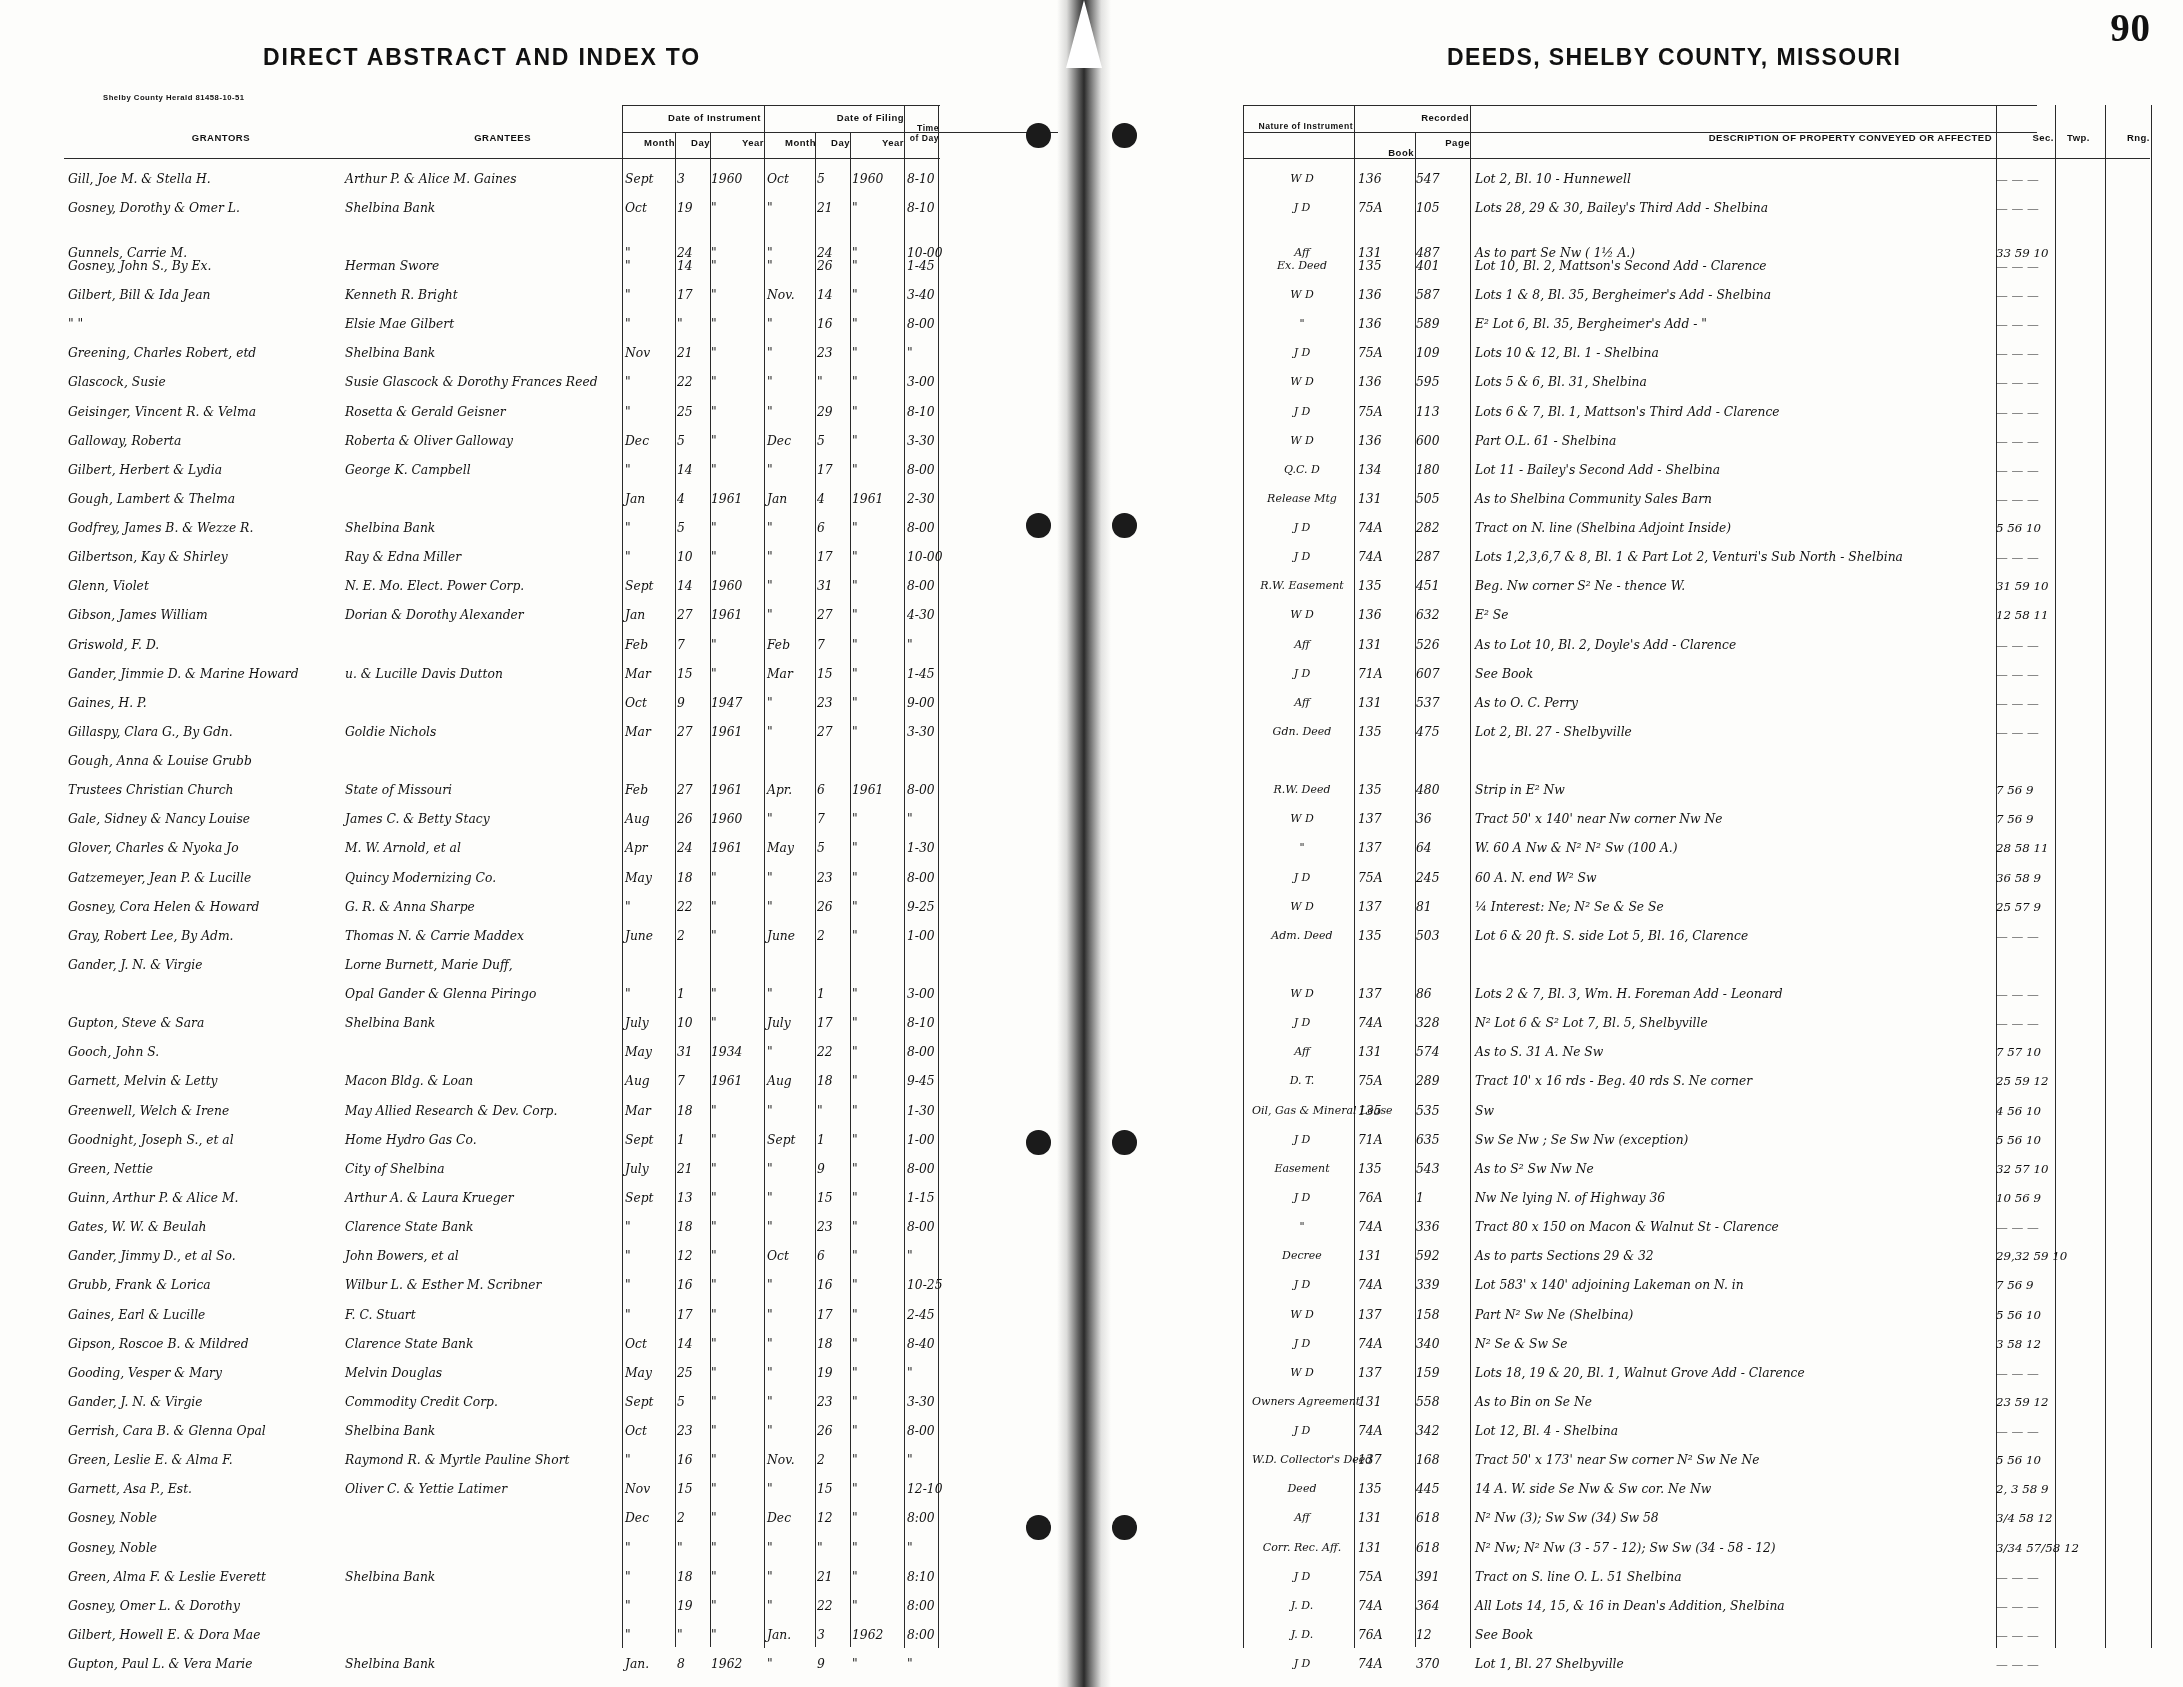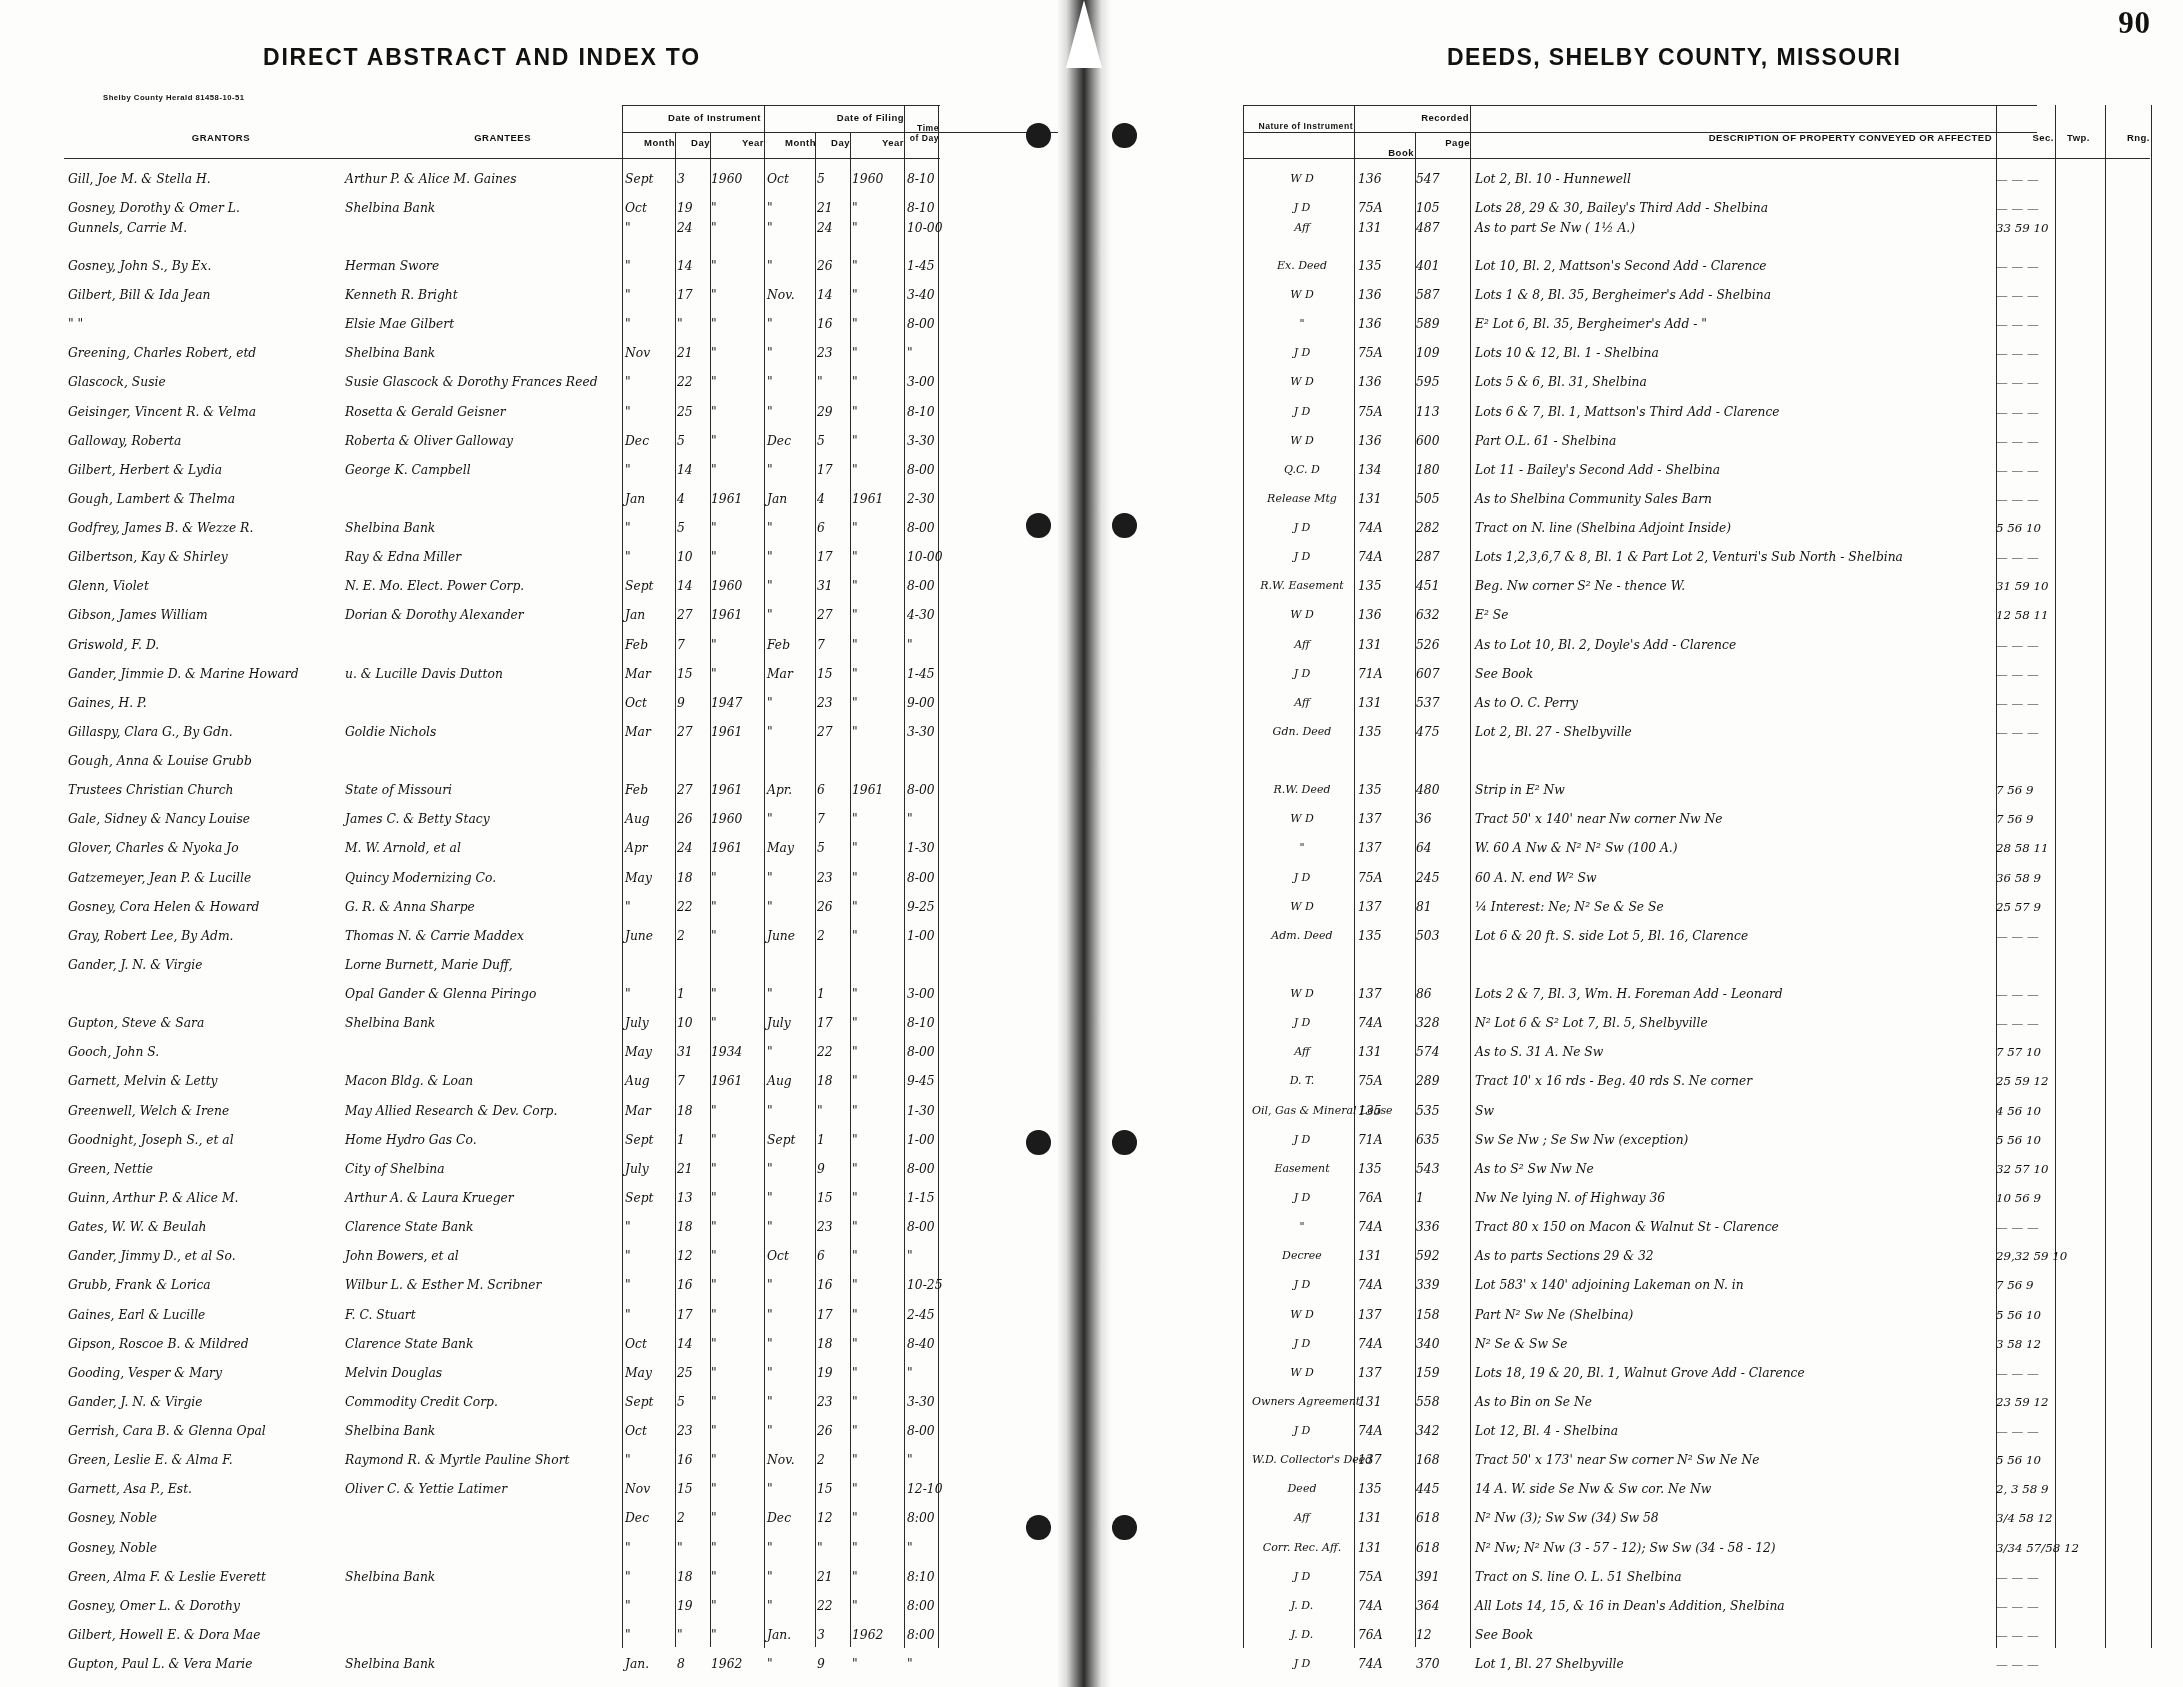--- a/index.html
+++ b/index.html
@@ -10,21 +10,21 @@
     position:relative;
     overflow:hidden;
   }
   .page{
     position:absolute;inset:0;
     background:#fdfdfb;
   }
   
   .page-number{
     position:absolute;top:4.5px;right:32px;
-    font-size:31px;font-weight:700;letter-spacing:0.9px;
+    font-size:39px;font-weight:700;letter-spacing:0.9px;
     font-family:"Liberation Serif", serif;
   }
   
   .hdr-left{
     position:absolute;top:44px;left:263px;
     font-size:23px;font-weight:700;letter-spacing:1.8px;
   }
   .hdr-right{
     position:absolute;top:44px;left:1447px;
     font-size:23px;font-weight:700;letter-spacing:1.4px;
@@ -177,21 +177,21 @@
         <span class="hw c-m2">"</span>
         <span class="hw c-d2">21</span>
         <span class="hw c-y2">"</span>
         <span class="hw c-time">8-10</span>
         <span class="hw c-nature">J D</span>
         <span class="hw c-book">75A</span>
         <span class="hw c-page">105</span>
         <span class="hw c-desc">Lots 28, 29 &amp; 30,  Bailey's Third Add - Shelbina</span>
         <span class="hw c-sec">—  —  —</span>
       </div>
-      <div class="row" style="top: 221px; text-decoration: underline;">
+      <div class="row" style="top: 246px; text-decoration: underline;">
         <span class="hw c-grantor">Gunnels, Carrie M.</span>
         <span class="hw c-grantee"></span>
         <span class="hw c-m1">"</span>
         <span class="hw c-d1">24</span>
         <span class="hw c-y1">"</span>
         <span class="hw c-m2">"</span>
         <span class="hw c-d2">24</span>
         <span class="hw c-y2">"</span>
         <span class="hw c-time">10-00</span>
         <span class="hw c-nature">Aff</span>

